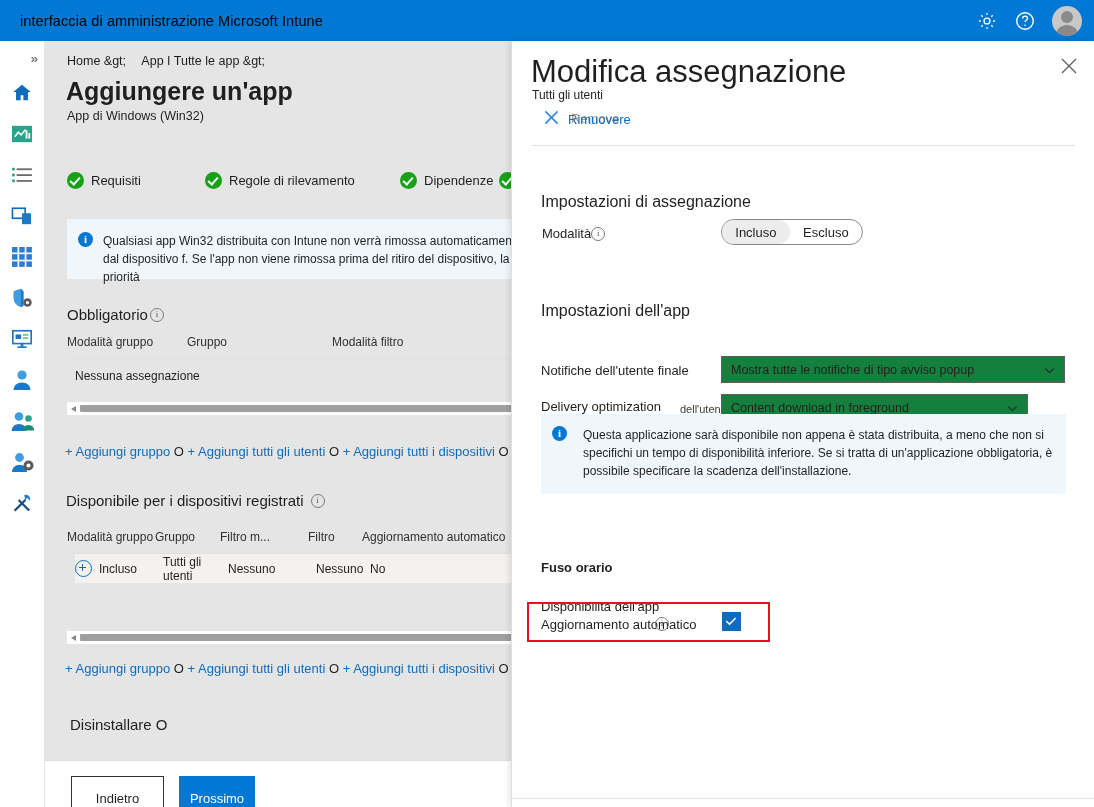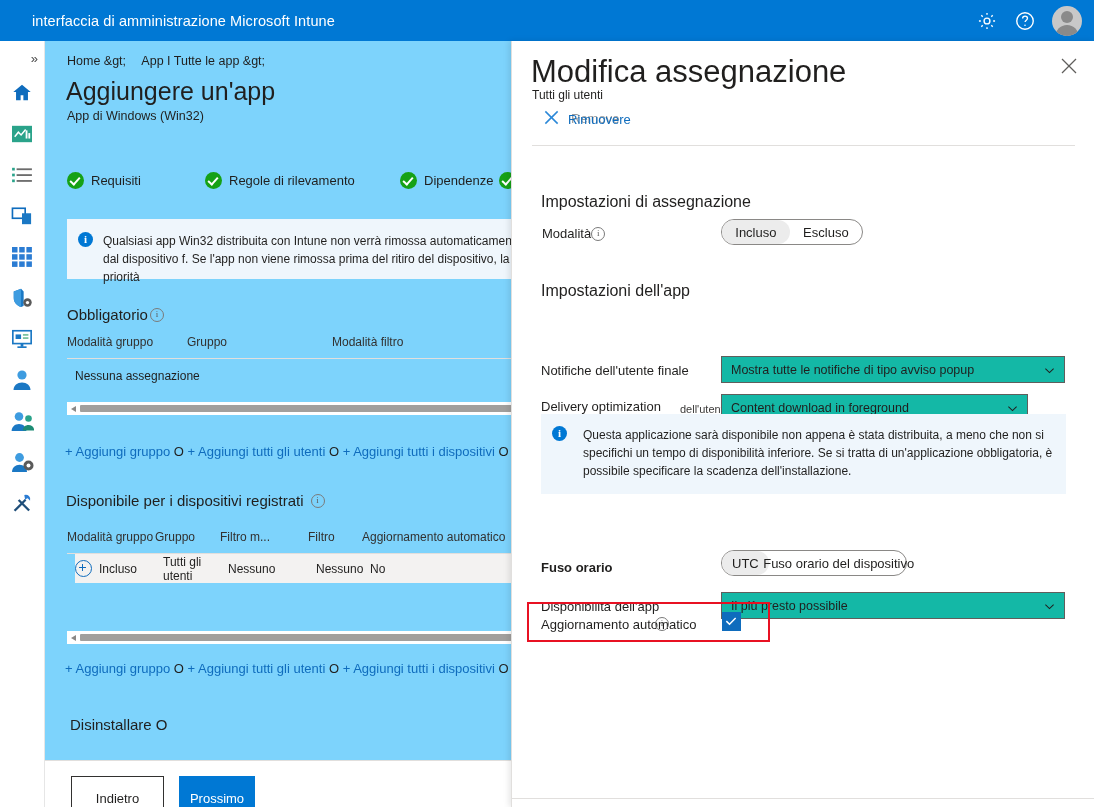--- a/index.html
+++ b/index.html
@@ -16,21 +16,21 @@
   }
   #root { position: relative; width: 1094px; height: 807px; }
 
   
   .topbar {
     position: absolute; left: 0; top: 0; width: 1094px; height: 41px;
     background: #0078d4;
     display: flex; align-items: center;
   }
   .topbar-title {
-    color: #ffffff; font-size: 14.5px; margin-left: 32px;
+    color: #000000; font-size: 14.5px; margin-left: 20px;
     letter-spacing: 0.1px; white-space: nowrap;
   }
   .topbar-right {
     margin-left: auto; display: flex; align-items: center; gap: 16px;
     margin-right: 12px;
   }
   .topbar-icon { width: 22px; height: 22px; display:block; }
   .avatar {
     width: 30px; height: 30px; border-radius: 50%;
     background: #c8c8c8; display: block; overflow: hidden; position: relative;
@@ -57,30 +57,30 @@
   }
   .rail-item {
     width: 34px; height: 34px; margin-top: 7px;
     display: flex; align-items: center; justify-content: center;
   }
   .rail-item svg { display: block; }
 
   
   .main {
     position: absolute; left: 45px; top: 41px; width: 466px; height: 766px;
-    background: #7dd3fc; overflow: hidden;
+    background: #e5e5e5; overflow: hidden;
   }
   .breadcrumb {
     position: absolute; left: 22px; top: 13px;
     font-size: 12.5px; color: #201f1e; white-space: nowrap;
   }
   .breadcrumb .sep { display: inline-block; width: 9px; }
   .page-title {
     position: absolute; left: 21px; top: 36px;
-    font-size: 25px; font-weight: 400; color: #201f1e; white-space: nowrap;
+    font-size: 25px; font-weight: 700; color: #201f1e; white-space: nowrap;
   }
   .page-subtitle {
     position: absolute; left: 22px; top: 68px;
     font-size: 12.5px; color: #201f1e; white-space: nowrap;
   }
 
   
   .steps {
     position: absolute; left: 22px; top: 131px; width: 470px; height: 24px;
   }
@@ -242,21 +242,21 @@
   .pill .opt {
     font-size: 13px; color: #201f1e; height: 24px;
     display: flex; align-items: center; justify-content: center;
     border-radius: 12px; white-space: nowrap; padding: 0 10px;
   }
   .pill .opt.active { background: #ececec; }
 
   
   .dd {
     position: absolute; height: 27px; border: 1px solid #605e5c;
-    background: #14b8a6; box-sizing: border-box;
+    background: #15803d; box-sizing: border-box;
     display: flex; align-items: center; cursor: pointer;
   }
   .dd .val { font-size: 12.5px; color: #201f1e; margin-left: 9px; white-space: nowrap; }
   .dd .chev {
     margin-left: auto; margin-right: 9px; width: 11px; height: 11px;
   }
 
   .banner-panel {
     left: 540px; top: 414px; width: 525px; height: 80px; padding: 12px 0 0 11px;
   }
@@ -579,21 +579,21 @@
     <div class="p-label" style="left:30px;top:185px;">
       <span>Modalità</span>
       <span class="info-circle">i</span>
     </div>
 
     <div class="pill" style="left:209px;top:178px;width:142px;">
       <span class="opt active" style="width:64px;">Incluso</span>
       <span class="opt" style="width:70px;">Escluso</span>
     </div>
 
-    <div class="p-sec" style="left:29px;top:241px;">Impostazioni dell'app</div>
+    <div class="p-sec" style="left:29px;top:261px;">Impostazioni dell'app</div>
 
     <div class="p-label" style="left:29px;top:322px;">Notifiche dell'utente finale</div>
     <div class="dd" style="left:209px;top:315px;width:344px;">
       <span class="val">Mostra tutte le notifiche di tipo avviso popup</span>
       <span class="chev">
         <svg viewBox="0 0 12 12" width="11" height="11" fill="none" stroke="#201f1e" stroke-width="1.1">
           <path d="M1.5 4 6 8.3 10.5 4"></path>
         </svg>
       </span>
     </div>
@@ -608,34 +608,22 @@
         </svg>
       </span>
     </div>
 
     <div class="infobox banner-panel" style="left:29px;top:373px;width:525px;height:80px;">
       <span class="i-icon">i</span>
       <span class="i-text" style="margin-left:16px;">Questa applicazione sarà disponibile non appena è stata distribuita, a meno che non si specifichi un tempo di disponibilità inferiore. Se si tratta di un'applicazione obbligatoria, è possibile specificare la scadenza dell'installazione.</span>
     </div>
 
     <div class="p-label" style="left:29px;top:519px;font-weight:bold;">Fuso orario</div>
-    <div class="pill" style="left:209px;top:509px;width:186px;">
-      <span class="opt active" style="width:64px;">UTC</span>
-      <span class="opt" style="width:120px;">Fuso orario del dispositivo</span>
-    </div>
 
     <div class="p-label" style="left:29px;top:558px;">Disponibilità dell'app</div>
-    <div class="dd" style="left:209px;top:551px;width:344px;">
-      <span class="val">Il più presto possibile</span>
-      <span class="chev">
-        <svg viewBox="0 0 12 12" width="11" height="11" fill="none" stroke="#201f1e" stroke-width="1.1">
-          <path d="M1.5 4 6 8.3 10.5 4"></path>
-        </svg>
-      </span>
-    </div>
 
     <div class="redbox" style="left:15px;top:561px;width:243px;height:40px;"></div>
     <div class="p-label" style="left:29px;top:576px;">
       <span>Aggiornamento automatico</span>
     </div>
     <span class="info-circle" style="position:absolute;left:143px;top:576px;">i</span>
     <div class="cb" style="left:210px;top:571px;">
       <svg viewBox="0 0 14 14" width="14" height="13" fill="none" stroke="#ffffff" stroke-width="1.6">
         <path d="M2 6.6 5.4 10 12 3.2"></path>
       </svg>

